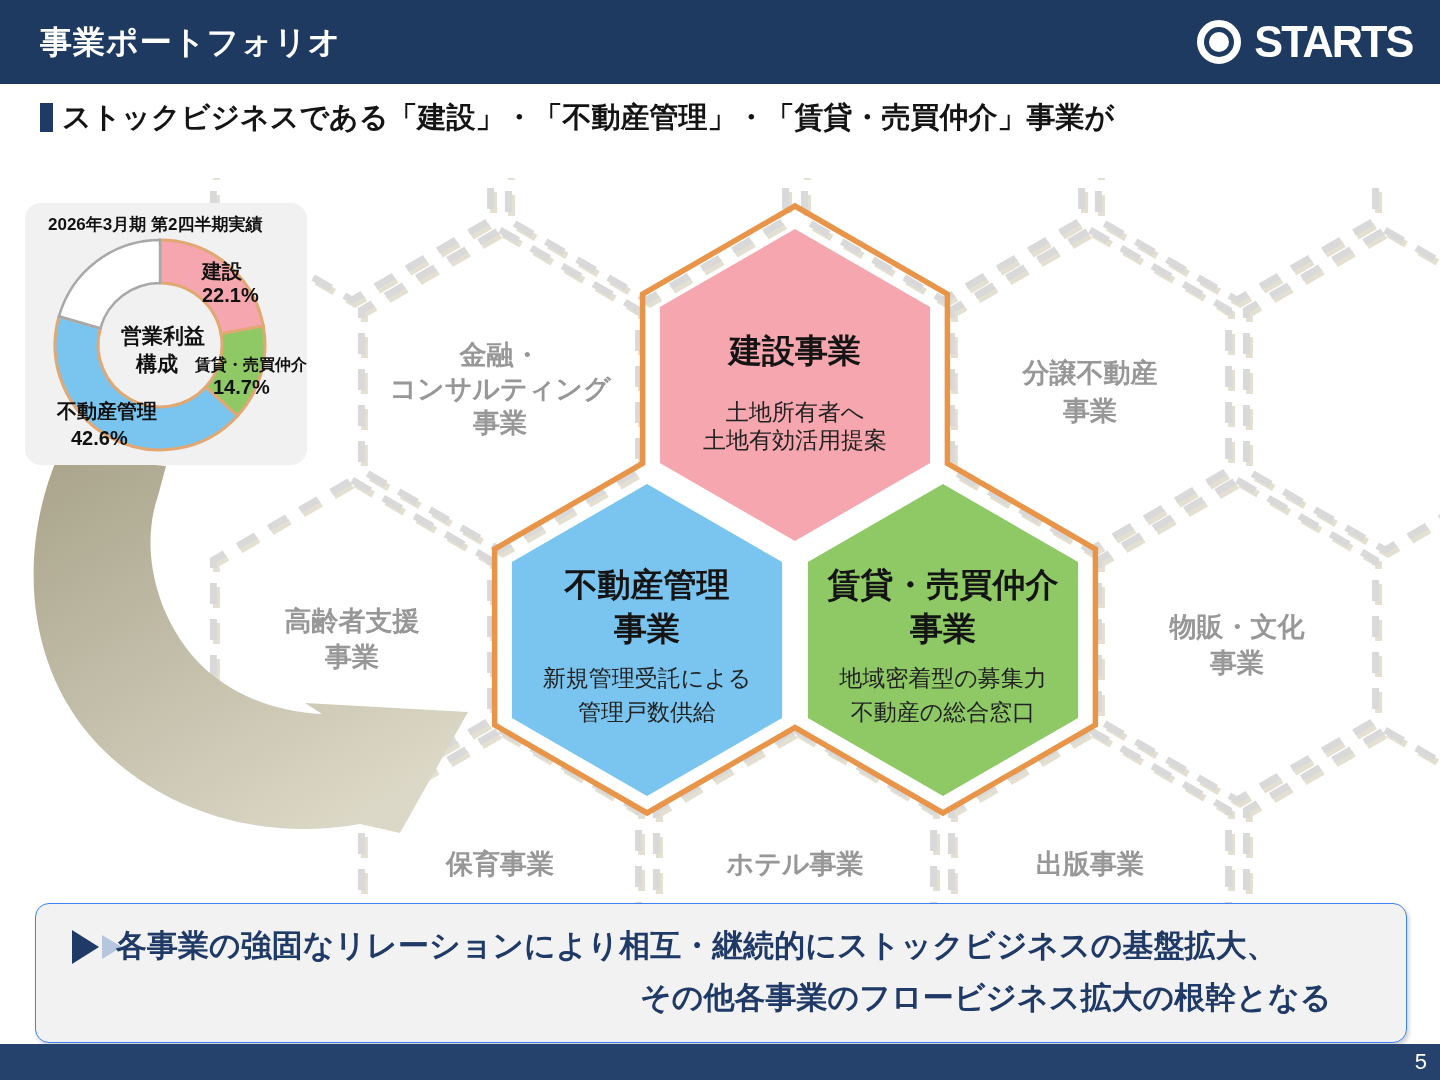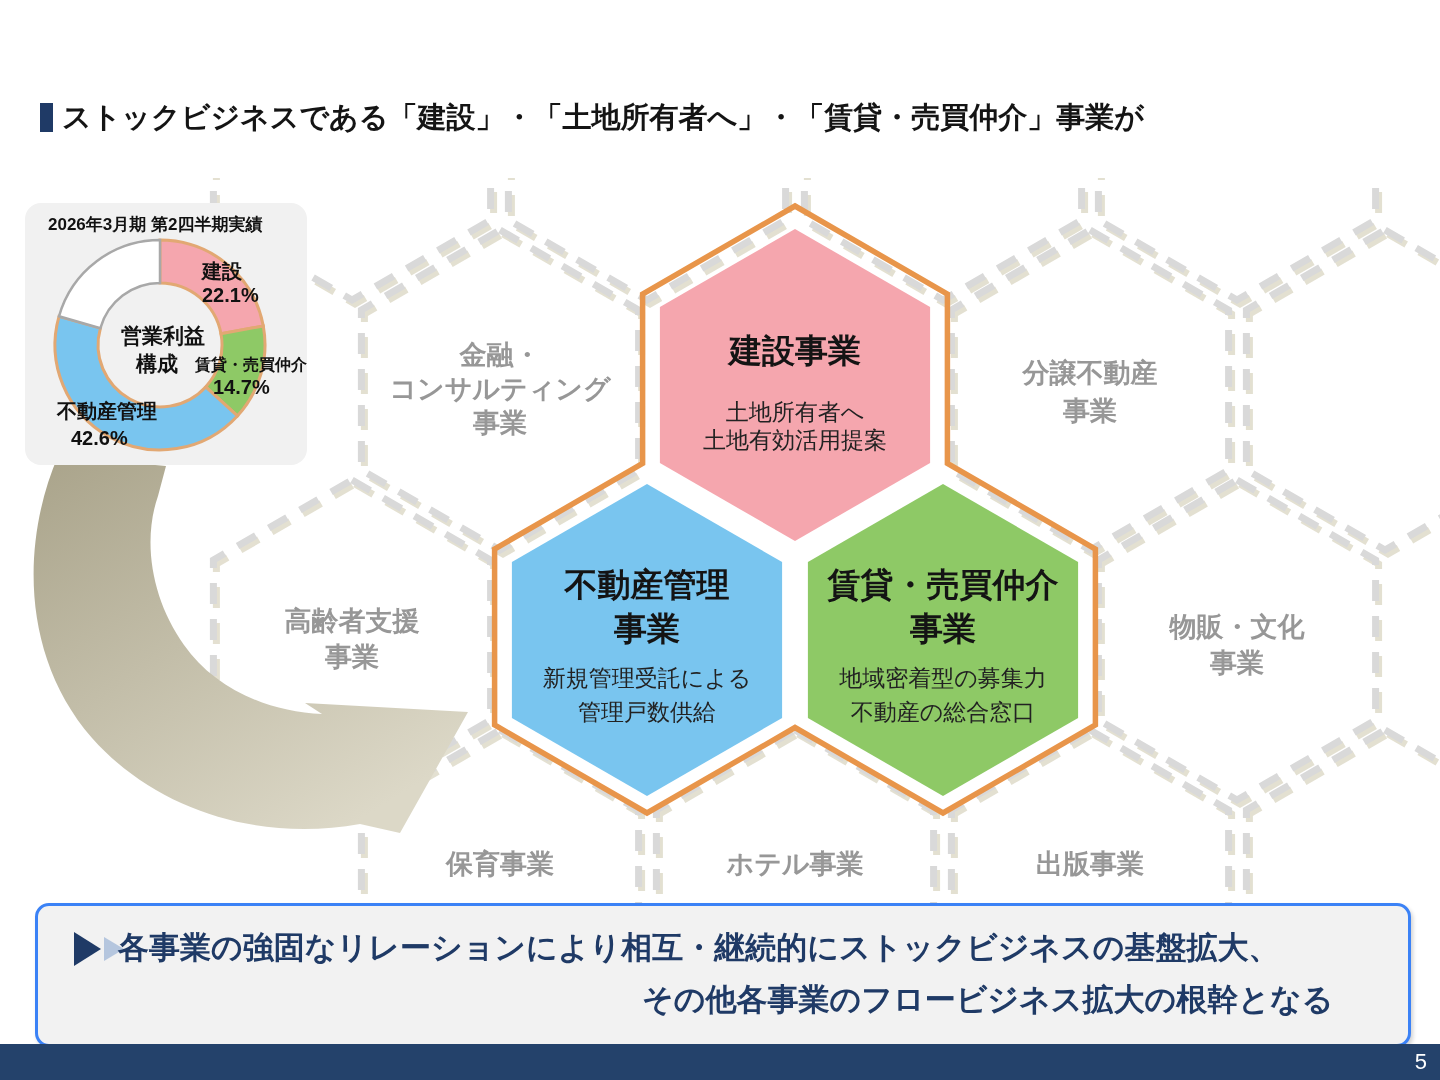--- a/index.html
+++ b/index.html
@@ -32,41 +32,50 @@
 
   
   .chart-card{position:absolute;left:25px;top:203px;width:282px;height:262px;background:#f1f1f1;border-radius:16px;}
   .chart-title{position:absolute;left:23px;top:10px;font-size:17px;font-weight:bold;color:#111111;}
   .donut{position:absolute;left:25px;top:203px;width:300px;height:266px;}
   .dlabel{font-weight:bold;fill:#111111;}
   .dcenter{font-weight:bold;font-size:21px;fill:#111111;text-anchor:middle;}
 
   
   .msgbox{position:absolute;left:35px;top:903px;width:1370px;height:138px;background:#f2f2f2;
-          border:3px solid #3b82f6;border-radius:14px;box-shadow:2px 3px 4px rgba(0,0,0,.18);}
+          border:1px solid #3b82f6;border-radius:14px;box-shadow:2px 3px 4px rgba(0,0,0,.18);}
   .tri{position:absolute;width:0;height:0;border-style:solid;}
   .tri1{left:36px;top:26px;border-width:17px 0 17px 27px;border-color:transparent transparent transparent #1f3a66;}
   .tri2{left:66px;top:31px;border-width:12px 0 12px 20px;border-color:transparent transparent transparent #b5c6de;}
   .msg-line{position:absolute;font-size:31px;font-weight:bold;color:#1f3a66;white-space:nowrap;}
   .msg-line1{left:80px;top:21px;}
   .msg-line2{left:558px;top:73px;margin-left:46px;}
 
   
   .bottombar{position:absolute;left:0;top:1044px;width:1440px;height:36px;background:#24426b;}
   .pagenum{position:absolute;right:13px;top:0;height:36px;line-height:36px;font-size:22px;color:#ffffff;}
 </style>
 </head>
 <body>
 
 <div class="slide">
 
+  <header class="topbar">
+    <div class="slide-title">事業ポートフォリオ</div>
+    <div class="logo">
+      <span class="logo-ring">
+          <span class="logo-dot"></span>
+        </span>
+      <span class="logo-text">STARTS</span>
+    </div>
+  </header>
 
   <div class="bullet"></div>
   <div class="headline">
-    <div>ストックビジネスである「建設」・「土地所有者へ」・「賃貸・売買仲介」事業が</div>
+    <div>ストックビジネスである「建設」・「不動産管理」・「賃貸・売買仲介」事業が</div>
   </div>
 
   <svg id="hexgrid" class="hexgrid" viewBox="0 178 1440 725">
       <g fill="none" stroke="#cdc7ac" stroke-width="7" stroke-dasharray="21 15" opacity="0.55" transform="translate(3,4)">
         <polygon points="352.0,-20.0 490.6,60.0 490.6,220.0 352.0,300.0 213.4,220.0 213.4,60.0"></polygon>
         <polygon points="647.0,-20.0 785.6,60.0 785.6,220.0 647.0,300.0 508.4,220.0 508.4,60.0"></polygon>
         <polygon points="943.0,-20.0 1081.6,60.0 1081.6,220.0 943.0,300.0 804.4,220.0 804.4,60.0"></polygon>
         <polygon points="1237.0,-20.0 1375.6,60.0 1375.6,220.0 1237.0,300.0 1098.4,220.0 1098.4,60.0"></polygon>
         <polygon points="500.0,230.0 638.6,310.0 638.6,470.0 500.0,550.0 361.4,470.0 361.4,310.0"></polygon>
         <polygon points="1090.0,230.0 1228.6,310.0 1228.6,470.0 1090.0,550.0 951.4,470.0 951.4,310.0"></polygon>

